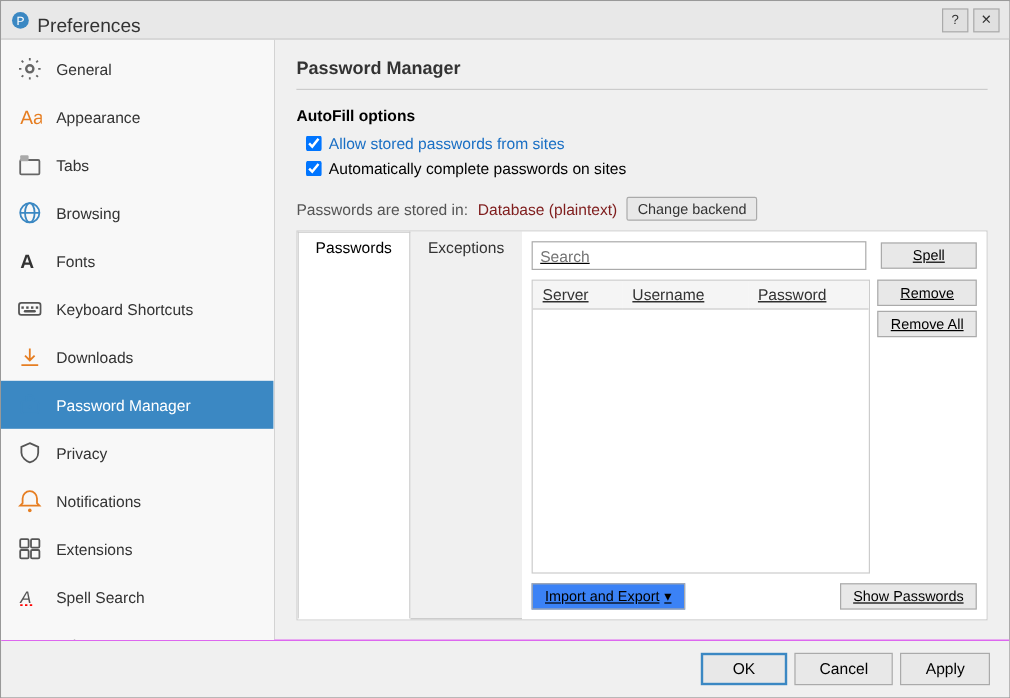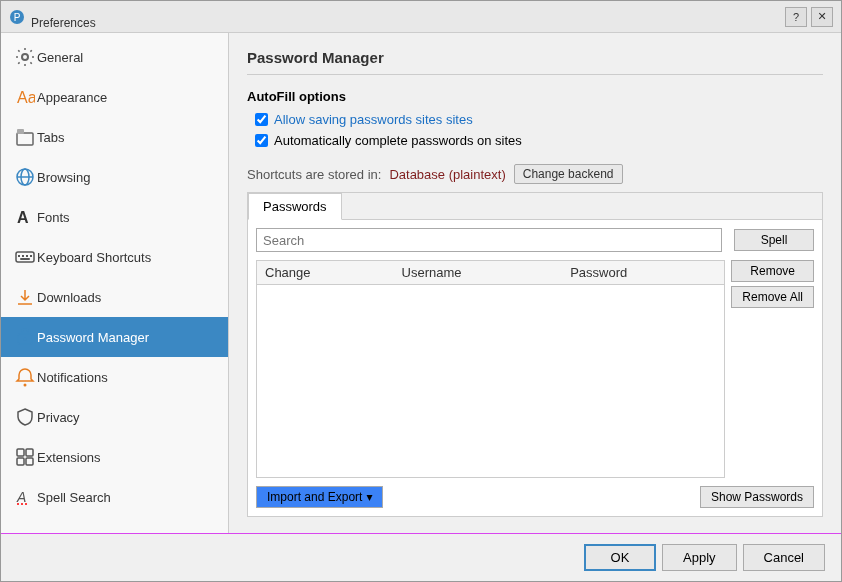--- a/index.html
+++ b/index.html
@@ -27,21 +27,21 @@
       padding: 6px 8px;
       height: 32px;
     }
     .titlebar-icon {
       width: 16px;
       height: 16px;
       margin-right: 6px;
     }
     .titlebar-title {
       flex: 1;
-      font-size: 12px;
+      font-size: 16px;
       color: #333;
       margin-top: 12px;
     }
     .titlebar-buttons {
       display: flex;
       gap: 4px;
     }
     .titlebar-btn {
       width: 22px;
       height: 20px;
@@ -68,20 +68,21 @@
       border-right: 1px solid #ccc;
       overflow-y: auto;
       padding: 4px 0;
     }
     .sidebar-item {
       display: flex;
       align-items: center;
       padding: 8px 12px;
       cursor: pointer;
       color: #333;
+      gap: 10px;
     }
     .sidebar-item.active {
       background: #3b88c3;
       color: white;
     }
     .sidebar-icon {
       width: 24px;
       height: 24px;
       flex-shrink: 0;
       display: flex;
@@ -146,21 +147,21 @@
       padding: 2px 8px;
       cursor: pointer;
       font-size: 12px;
       color: #333;
       border-radius: 2px;
     }
 
     
     .tabs-container {
       display: flex;
-      flex-direction: column;
+      flex-direction: row;
       flex: 1;
       border: 1px solid #ccc;
       background: white;
     }
     .tab-bar {
       display: flex;
       background: #f0f0f0;
       border-bottom: 1px solid #ccc;
     }
     .tab {
@@ -178,20 +179,21 @@
       border-bottom: 1px solid white;
       color: #000;
     }
 
     .tab-content {
       flex: 1;
       display: flex;
       flex-direction: column;
       padding: 8px;
       background: white;
+      text-decoration: underline;
     }
 
     .search-row {
       display: flex;
       align-items: center;
       gap: 6px;
       margin-bottom: 8px;
     }
     .search-input {
       flex: 1;
@@ -379,33 +381,33 @@
               <rect x="3" y="7" width="14" height="10" rx="2" fill="none" stroke="#3b88c3" stroke-width="1.5"></rect>
               <path d="M7 7V5a3 3 0 016 0v2" fill="none" stroke="#3b88c3" stroke-width="1.5"></path>
               <circle cx="10" cy="12" r="1.5" fill="#3b88c3"></circle>
             </svg>
           </div>
           <span class="sidebar-label">Password Manager</span>
         </div>
         <div class="sidebar-item">
           <div class="sidebar-icon">
             <svg width="20" height="20" viewBox="0 0 20 20">
+              <path d="M10 2l7 3v5c0 4-3 7-7 8C7 17 3 14 3 10V5z" fill="none" stroke="#555" stroke-width="1.5"></path>
+            </svg>
+          </div>
+          <span class="sidebar-label">Privacy</span>
+        </div>
+        <div class="sidebar-item">
+          <div class="sidebar-icon">
+            <svg width="20" height="20" viewBox="0 0 20 20">
               <path d="M10 2a6 6 0 016 6v4l2 2H2l2-2V8a6 6 0 016-6z" fill="none" stroke="#e67e22" stroke-width="1.5"></path>
               <circle cx="10" cy="18" r="1.5" fill="#e67e22"></circle>
             </svg>
           </div>
           <span class="sidebar-label">Notifications</span>
-        </div>
-        <div class="sidebar-item">
-          <div class="sidebar-icon">
-            <svg width="20" height="20" viewBox="0 0 20 20">
-              <path d="M10 2l7 3v5c0 4-3 7-7 8C7 17 3 14 3 10V5z" fill="none" stroke="#555" stroke-width="1.5"></path>
-            </svg>
-          </div>
-          <span class="sidebar-label">Privacy</span>
         </div>
         <div class="sidebar-item">
           <div class="sidebar-icon">
             <svg width="20" height="20" viewBox="0 0 20 20">
               <rect x="2" y="2" width="7" height="7" rx="1" fill="none" stroke="#555" stroke-width="1.5"></rect>
               <rect x="11" y="2" width="7" height="7" rx="1" fill="none" stroke="#555" stroke-width="1.5"></rect>
               <rect x="2" y="11" width="7" height="7" rx="1" fill="none" stroke="#555" stroke-width="1.5"></rect>
               <rect x="11" y="11" width="7" height="7" rx="1" fill="none" stroke="#555" stroke-width="1.5"></rect>
             </svg>
           </div>
@@ -433,54 +435,55 @@
       </div>
 
     <div class="main">
       <div class="main-title">Password Manager</div>
 
       <div class="section-title">AutoFill options</div>
 
       <div class="checkbox-row">
         <input type="checkbox" id="cb1" checked="" style="">
         <label for="cb1" class="checkbox-label">
-          <a href="#">Allow saving passwords sites sites</a>
+          <a href="#">Allow stored passwords from sites</a>
         </label>
       </div>
 
       <div class="checkbox-row">
         <input type="checkbox" id="cb2" checked="" style="">
         <label for="cb2">Automatically complete passwords on sites</label>
       </div>
 
       <div class="storage-row">
-        <span class="storage-label">Shortcuts are stored in:</span>
+        <span class="storage-label">Passwords are stored in:</span>
         <span class="storage-value">Database (plaintext)</span>
         <button class="change-backend-btn">Change backend</button>
       </div>
 
       <div class="tabs-container">
         <div class="tab-bar">
           <div class="tab active">Passwords</div>
+          <div class="tab">Exceptions</div>
         </div>
         <div class="tab-content">
 
           <div class="search-row">
             <input type="text" class="search-input" placeholder="Search" style="">
             <div class="side-buttons">
               <button class="side-btn">Spell</button>
             </div>
           </div>
 
           <div class="table-area">
             <div class="table-wrapper">
               <table class="passwords-table">
                 <thead>
                   <tr>
-                    <th>Change</th>
+                    <th>Server</th>
                     <th>Username</th>
                     <th>Password</th>
                   </tr>
                 </thead>
                 <tbody id="passwords-tbody">
                 </tbody>
               </table>
             </div>
             <div class="side-buttons" style="margin-left:6px;">
               <button class="side-btn">Remove</button>
@@ -495,16 +498,16 @@
             </button>
             <button class="side-btn" style="min-width:100px;">Show Passwords</button>
           </div>
         </div>
       </div>
     </div>
   </div>
 
   <div class="footer">
     <button class="footer-btn ok">OK</button>
+    <button class="footer-btn">Cancel</button>
     <button class="footer-btn">Apply</button>
-    <button class="footer-btn">Cancel</button>
   </div>
 </div>
 
 </body></html>

